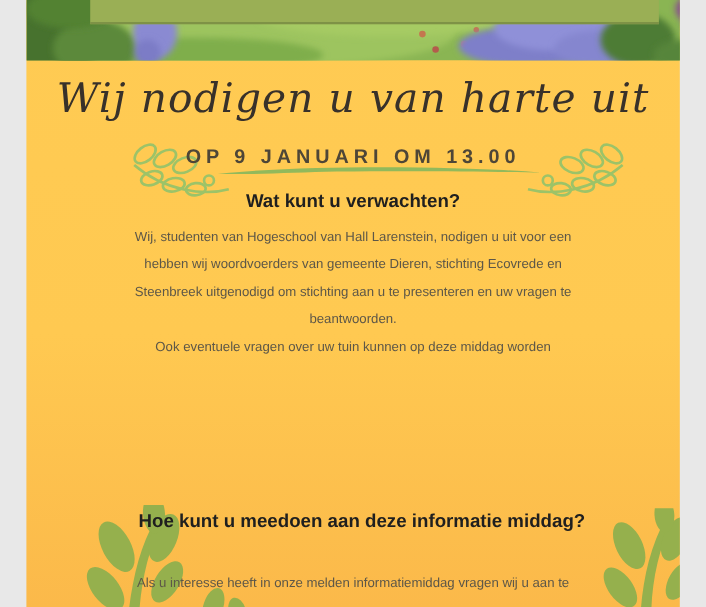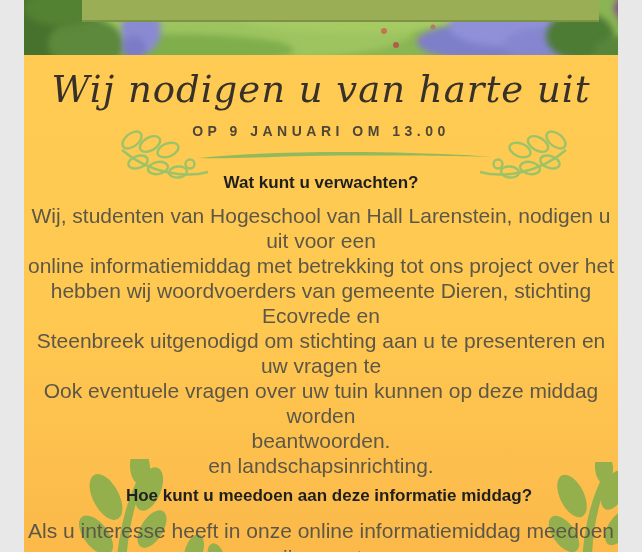--- a/index.html
+++ b/index.html
@@ -25,36 +25,36 @@
   .txt{position:absolute;left:0;right:0;text-align:center;}
   .title{
     top:66px;
     font-family:"DejaVu Serif","Liberation Serif",serif;
     font-style:italic;
     font-size:37px;line-height:48px;
     color:#38312a;
     letter-spacing:1px;
   }
   .date{
-    top:121px;
-    font-size:14px;line-height:20px;
+    top:132px;
+    font-size:18px;line-height:20px;
     font-weight:600;
     letter-spacing:4.5px;
     color:#4e4637;
   }
   .h-q{
     font-size:17px;line-height:20px;
     font-weight:700;
     color:#1f1f1f;
     z-index:3;
   }
   .h1{top:173px;}
-  .h2{top:486px;padding-left:16px;}
+  .h2{top:464px;padding-left:16px;}
   .bodyline{
-    font-size:21px;line-height:25px;
+    font-size:12px;line-height:25px;
     color:#5d5748;
     z-index:3;
   }
   .para1{top:203px;}
   .para2{top:517px;}
   .para2 .bodyline{line-height:27px;}
 </style>
 </head>
 <body>
 
@@ -148,27 +148,25 @@
     <ellipse cx="124" cy="78" rx="10" ry="20" transform="rotate(20 124 78)"></ellipse>
     <ellipse cx="138" cy="94" rx="9" ry="16" transform="rotate(-12 138 94)"></ellipse>
   </svg>
 
   <div class="txt title">Wij nodigen u van harte uit</div>
   <div class="txt date">OP 9 JANUARI OM 13.00</div>
 
   <div class="txt h-q h1">Wat kunt u verwachten?</div>
   <div class="txt para1">
     <div class="bodyline">Wij, studenten van Hogeschool van Hall Larenstein, nodigen u uit voor een</div>
-    <div class="bodyline">online informatiemiddag met betrekking tot ons project over het</div>
     <div class="bodyline">hebben wij woordvoerders van gemeente Dieren, stichting Ecovrede en</div>
     <div class="bodyline">Steenbreek uitgenodigd om stichting aan u te presenteren en uw vragen te</div>
+    <div class="bodyline">beantwoorden.</div>
     <div class="bodyline">Ook eventuele vragen over uw tuin kunnen op deze middag worden</div>
-    <div class="bodyline">beantwoorden.</div>
-    <div class="bodyline">en landschapsinrichting.</div>
   </div>
 
   <div class="txt h-q h2">Hoe kunt u meedoen aan deze informatie middag?</div>
   <div class="txt para2">
-    <div class="bodyline">Als u interesse heeft in onze online informatiemiddag meedoen wij u aan te</div>
+    <div class="bodyline">Als u interesse heeft in onze melden informatiemiddag vragen wij u aan te</div>
     <div class="bodyline">melden via onderstaand e-mail adres:</div>
   </div>
 
 </div>
 
 </body></html>

